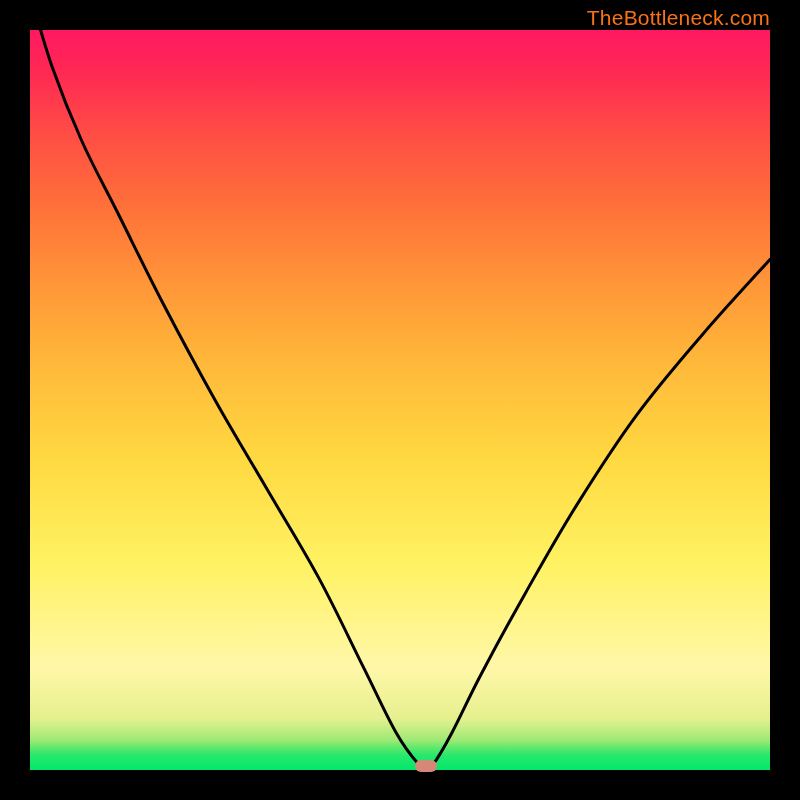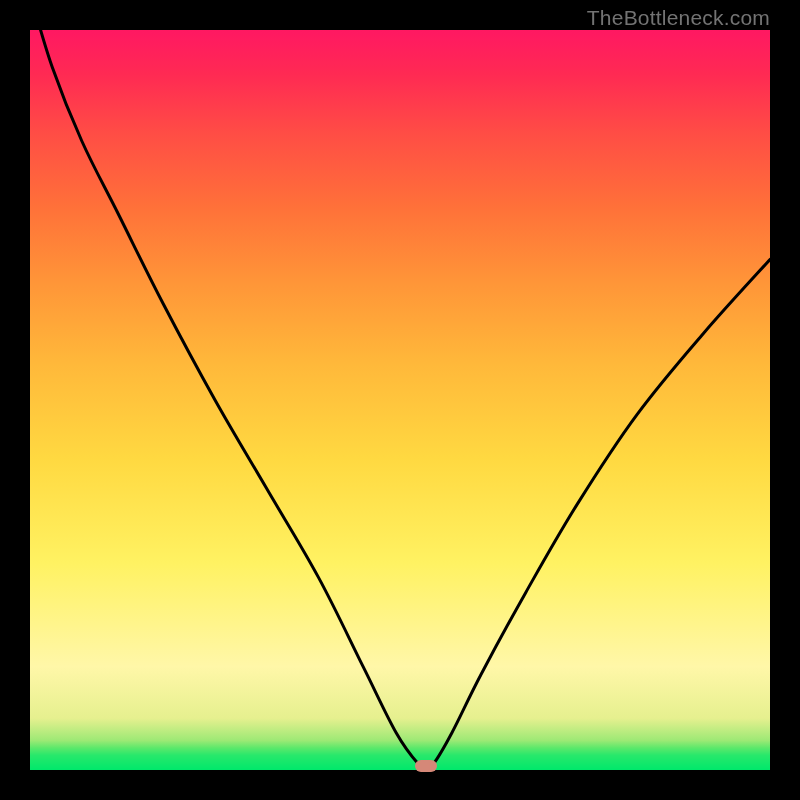--- a/index.html
+++ b/index.html
@@ -39,21 +39,21 @@
       #ff7139 76%,
       #ff4d45 86%,
       #ff2a53 94%,
       #ff1862 100%
     );
   }
   .attribution {
     position: absolute;
     top: 6px;
     right: 30px;
-    color: #737373;
+    color: #f97316;
     font-size: 21px;
     font-weight: 500;
     letter-spacing: 0.2px;
   }
   svg.curve {
     position: absolute;
     left: 0;
     top: 0;
     width: 740px;
     height: 740px;

